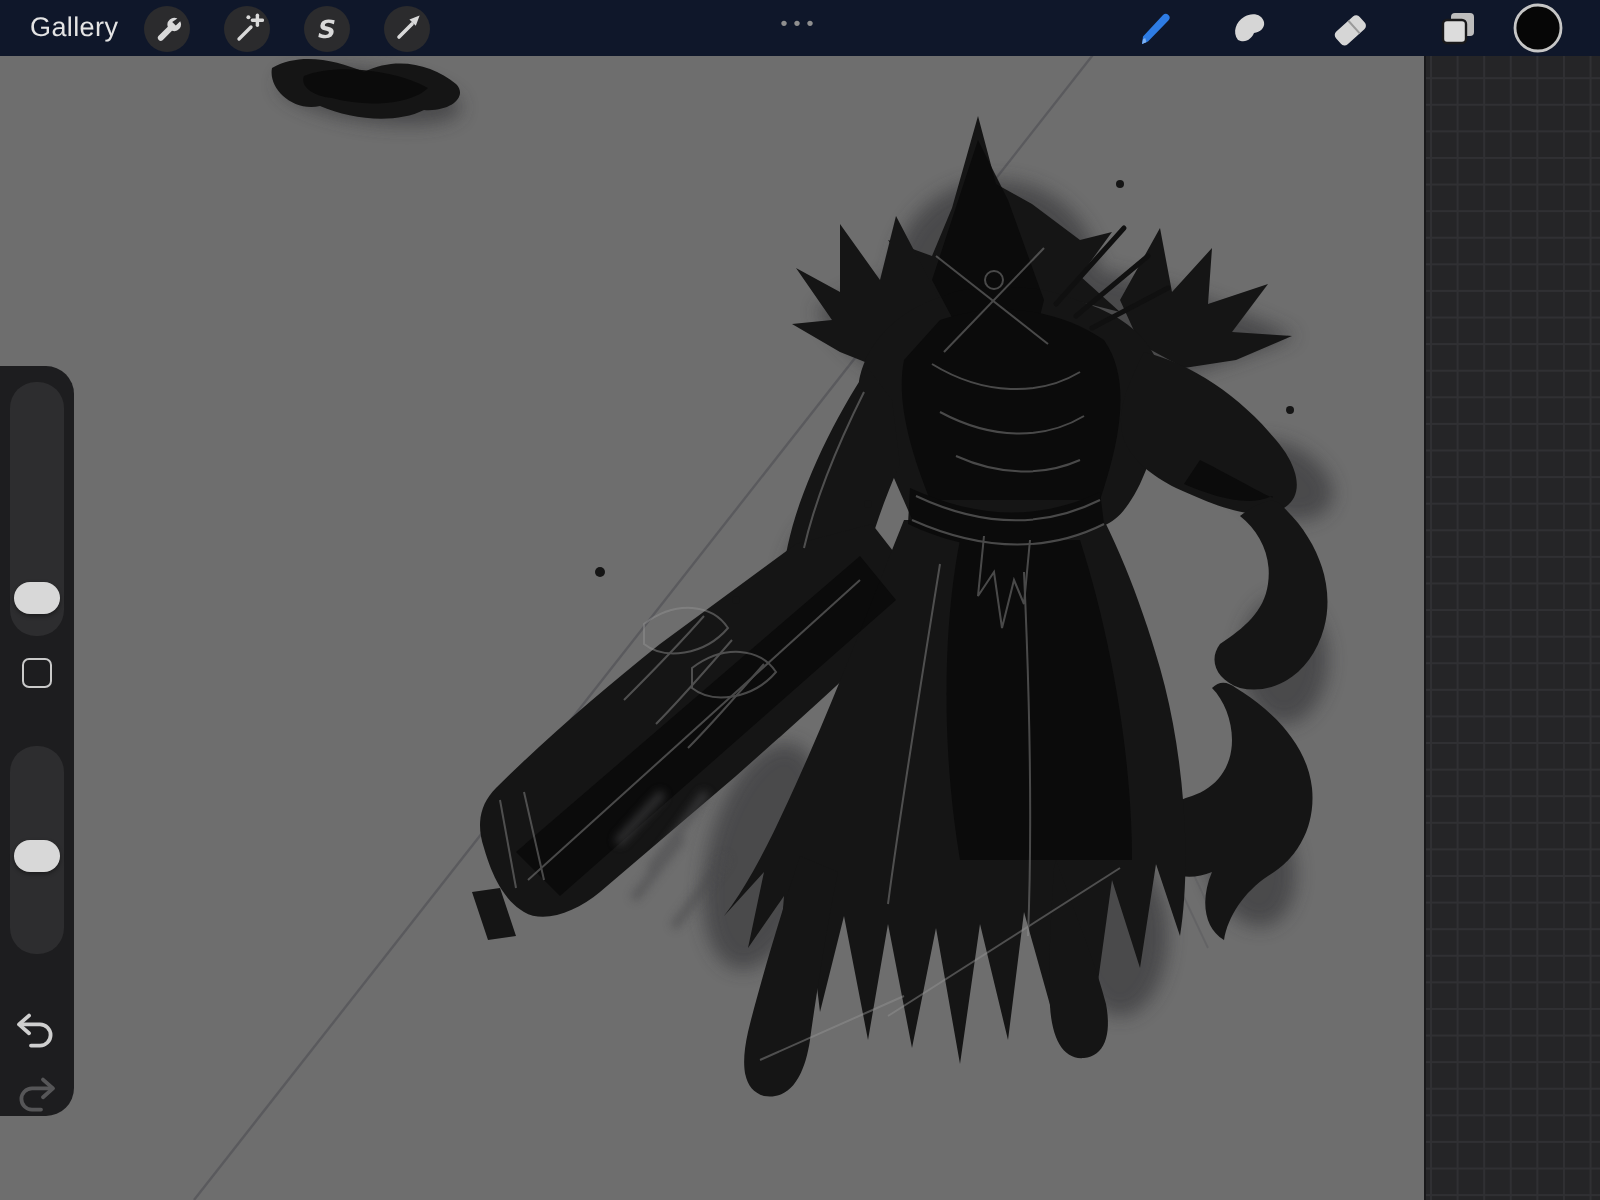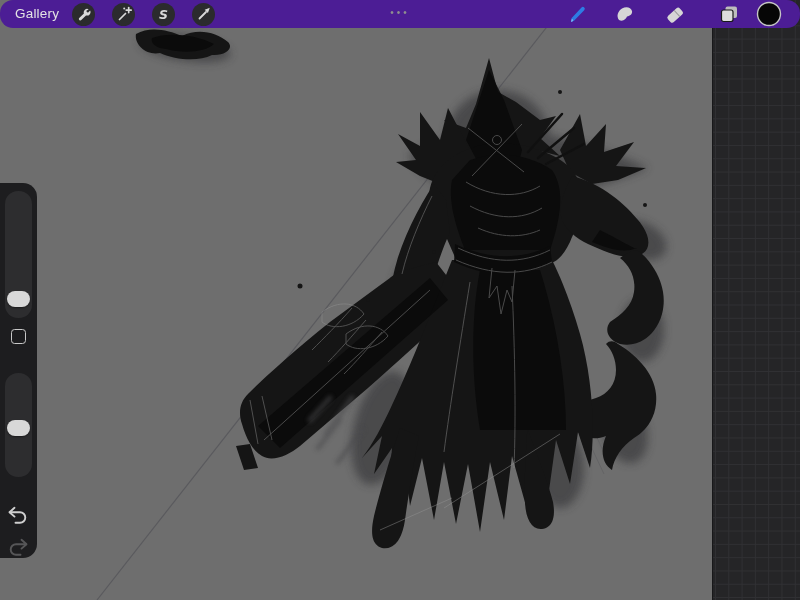--- a/index.html
+++ b/index.html
@@ -14,21 +14,21 @@
     position:absolute;left:712px;top:0;width:88px;height:600px;
     background-color:#252527;
     background-image:
       linear-gradient(to right,#303033 1px,transparent 1px),
       linear-gradient(to bottom,#303033 1px,transparent 1px);
     background-size:13.3px 13.3px;background-position:2px 12px;
     border-left:1px solid #18181a;box-sizing:border-box;
   }
   .art{position:absolute;left:0;top:0;}
   
-  .topbar{position:absolute;left:0;top:0;width:800px;height:28px;background:#4c1d95;z-index:40;border-radius:13px;}
+  .topbar{position:absolute;left:0;top:0;width:800px;height:28px;background:#0f172a;z-index:40;}
   .gallery{position:absolute;left:15px;top:0;height:28px;line-height:28px;font-size:13.5px;color:#e4e4e4;letter-spacing:.2px;cursor:default;}
   .toolcircle{position:absolute;top:2.5px;width:23px;height:23px;border-radius:50%;background:#2b2b2d;display:flex;align-items:center;justify-content:center;}
   .dots{position:absolute;left:372px;top:0;width:56px;height:26px;line-height:26px;text-align:center;color:#8f8f8f;font-size:10px;letter-spacing:3px;}
   .ricon{position:absolute;top:3px;width:22px;height:22px;display:flex;align-items:center;justify-content:center;}
   
   .sidebar{position:absolute;left:0;top:183px;width:37px;height:375px;background:#1d1d1f;border-radius:0 14px 14px 0;z-index:30;}
   .track{position:absolute;left:5px;width:27px;background:#2d2d2f;border-radius:13px;}
   .track1{top:8px;height:127px;}
   .track2{top:190px;height:104px;}
   .handle{position:absolute;left:7px;width:23px;height:16px;background:#d8d8d8;border-radius:8px;box-shadow:0 1px 2px rgba(0,0,0,.4);}

